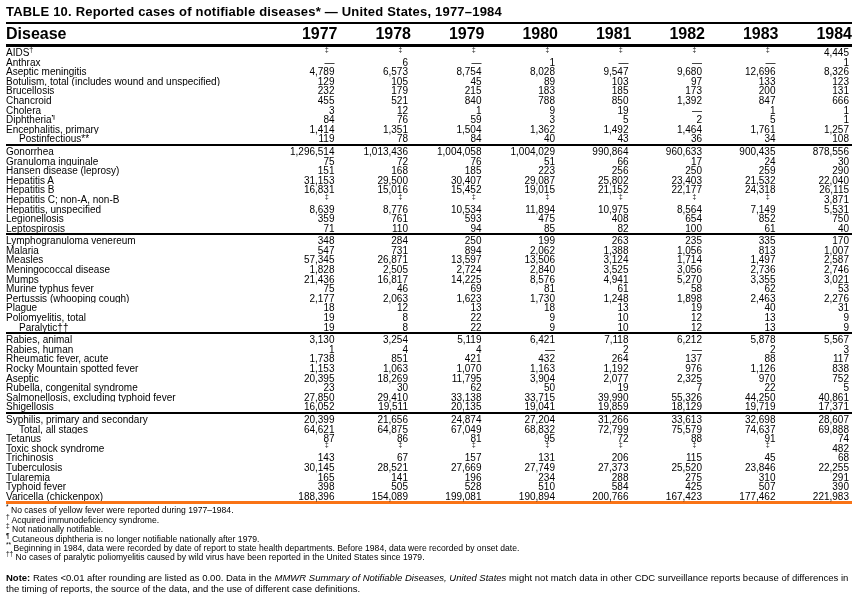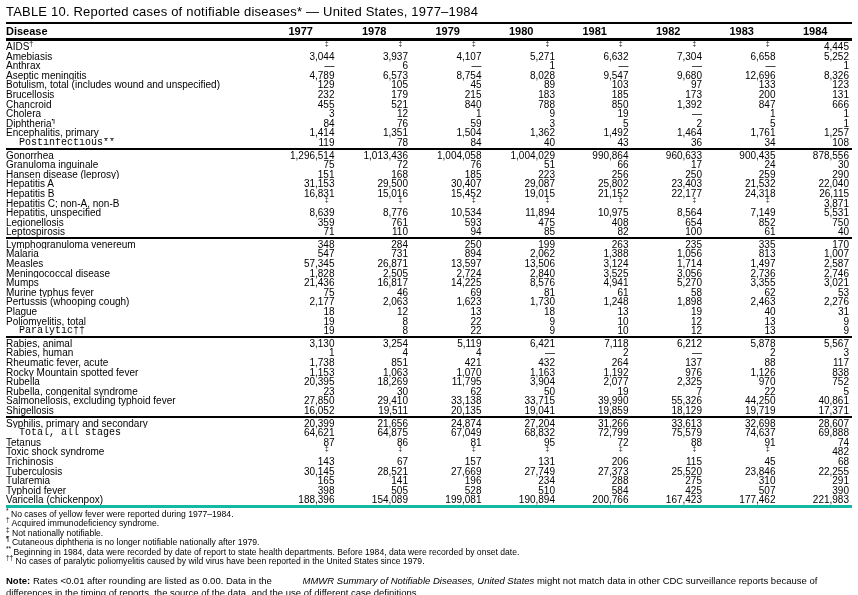--- a/index.html
+++ b/index.html
@@ -3,58 +3,58 @@
 <meta charset="utf-8">
 <style>
   html,body{margin:0;padding:0;background:#fff;}
   .page{
     width:858px;height:595px;box-sizing:border-box;
     background:#fff;color:#000;
     font-family:"Liberation Sans","DejaVu Sans",sans-serif;
     padding:4px 6px 0 6px;overflow:hidden;position:relative;
   }
   .title{
-    font-size:13px;font-weight:normal;margin:0 0 3px 0;letter-spacing:.2px;white-space:nowrap;
+    font-size:13px;font-weight:bold;margin:0 0 3px 0;letter-spacing:.2px;white-space:nowrap;
   }
   table.diseases{
     width:100%;border-collapse:collapse;table-layout:fixed;
   }
   table.diseases th{
-    font-size:11px;font-weight:bold;padding:1px 0 1px 0;
+    font-size:16px;font-weight:bold;padding:1px 0 1px 0;
   }
   thead tr{
     border-top:2px solid #000;border-bottom:3px solid #000;
   }
   th.c-disease{text-align:left;}
-  th.c-year{text-align:center;padding-right:3px;}
+  th.c-year{text-align:right;padding-right:3px;}
   col.c-disease{width:258px;}
   tbody.group{border-bottom:2px solid #000;}
-  tbody.group.last{border-bottom:3px solid #14b8a6;}
+  tbody.group.last{border-bottom:3px solid #f97316;}
   tbody td{
     font-size:10px;line-height:9.6px;padding:0;white-space:nowrap;
     vertical-align:bottom;
   }
   tbody tr:first-child td{padding-top:1px;}
   td.c-disease{text-align:left;overflow:hidden;}
   td.c-year{text-align:right;padding-right:3px;}
-  td.indent{padding-left:13px;font-family:Liberation Mono, monospace;}
+  td.indent{padding-left:13px;}
   sup.lbl-sup{font-size:7px;line-height:0;vertical-align:super;}
   sup.cell-mark{font-size:6.5px;line-height:0;vertical-align:super;padding-right:6px;}
   .footnotes{
     list-style:none;margin:2px 0 0 0;padding:0;
   }
   .footnotes li{
     font-size:8.6px;line-height:9.4px;padding-left:15px;text-indent:-15px;white-space:nowrap;
   }
   .footnotes sup{font-size:6.5px;line-height:0;}
   .note{
     margin-top:9px;font-size:9.5px;line-height:11.5px;
   }
   .note b{font-weight:bold;}
-  .note i{font-style:italic;margin-left:28px;}
+  .note i{font-style:italic;}
 </style>
 </head>
 <body>
 
 <div class="page">
   <h1 class="title">TABLE 10. Reported cases of notifiable diseases* — United States, 1977–1984</h1>
 
   <table class="diseases">
       <colgroup>
         <col class="c-disease">
@@ -86,31 +86,20 @@
           <td class="c-year"><sup class="cell-mark">‡</sup></td>
           <td class="c-year"><sup class="cell-mark">‡</sup></td>
           <td class="c-year"><sup class="cell-mark">‡</sup></td>
           <td class="c-year"><sup class="cell-mark">‡</sup></td>
           <td class="c-year"><sup class="cell-mark">‡</sup></td>
           <td class="c-year"><sup class="cell-mark">‡</sup></td>
           <td class="c-year"><sup class="cell-mark">‡</sup></td>
           <td class="c-year">4,445</td>
         </tr>
         <tr>
-          <td class="c-disease">Amebiasis</td>
-          <td class="c-year">3,044</td>
-          <td class="c-year">3,937</td>
-          <td class="c-year">4,107</td>
-          <td class="c-year">5,271</td>
-          <td class="c-year">6,632</td>
-          <td class="c-year">7,304</td>
-          <td class="c-year">6,658</td>
-          <td class="c-year">5,252</td>
-        </tr>
-        <tr>
           <td class="c-disease">Anthrax</td>
           <td class="c-year">—</td>
           <td class="c-year">6</td>
           <td class="c-year">—</td>
           <td class="c-year">1</td>
           <td class="c-year">—</td>
           <td class="c-year">—</td>
           <td class="c-year">—</td>
           <td class="c-year">1</td>
         </tr>
@@ -455,21 +444,21 @@
           <td class="c-year">1,153</td>
           <td class="c-year">1,063</td>
           <td class="c-year">1,070</td>
           <td class="c-year">1,163</td>
           <td class="c-year">1,192</td>
           <td class="c-year">976</td>
           <td class="c-year">1,126</td>
           <td class="c-year">838</td>
         </tr>
         <tr>
-          <td class="c-disease">Rubella</td>
+          <td class="c-disease">Aseptic</td>
           <td class="c-year">20,395</td>
           <td class="c-year">18,269</td>
           <td class="c-year">11,795</td>
           <td class="c-year">3,904</td>
           <td class="c-year">2,077</td>
           <td class="c-year">2,325</td>
           <td class="c-year">970</td>
           <td class="c-year">752</td>
         </tr>
         <tr>

